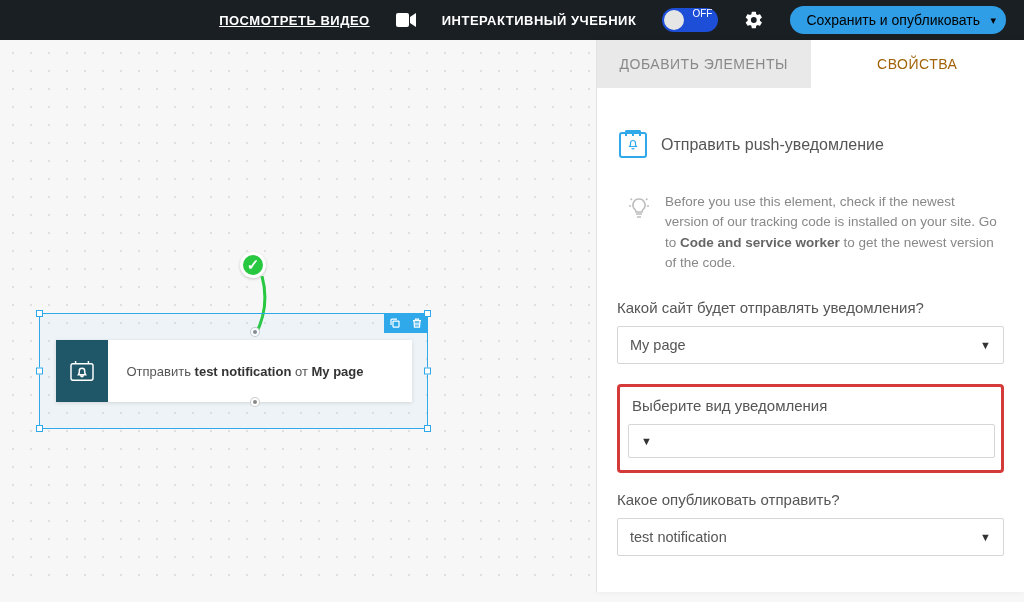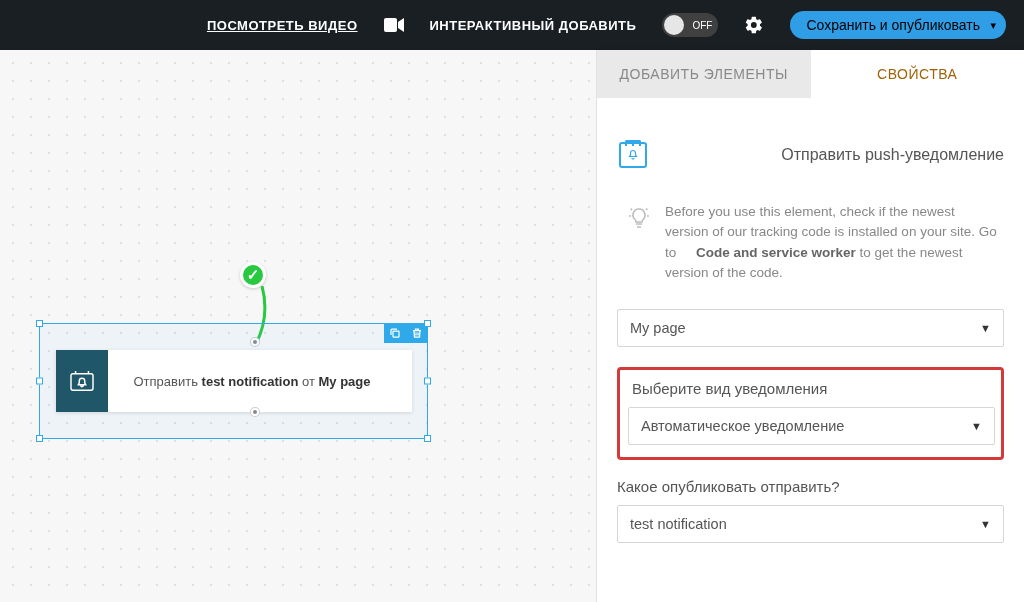--- a/index.html
+++ b/index.html
@@ -1,38 +1,38 @@
 <!DOCTYPE html>
 <html><head>
   <meta charset="utf-8">
   <style>
     * { box-sizing: border-box; margin: 0; padding: 0; font-family: Arial, Helvetica, sans-serif; }
 
     body { width: 1024px; height: 602px; overflow: hidden; background: #f7f7f7; position: relative; }
 
     
     .header {
-      height: 50px;
+      height: 40px;
       background: #1a1f24;
       display: flex;
       align-items: center;
       justify-content: flex-end;
       padding: 0 18px;
       gap: 26px;
       color: #fff;
     }
     .video-link {
       color: #fff; font-size: 13px; font-weight: bold; text-decoration: underline;
       letter-spacing: .5px; cursor: pointer;
     }
     .cam-icon { color: #fff; display: flex; align-items: center; }
     .tutorial-label { color: #fff; font-size: 13px; font-weight: bold; letter-spacing: .5px; }
     .toggle {
-      width: 56px; height: 24px; background: #404040; border-radius: 12px;
-      position: relative; display: flex; align-items: center; justify-content: flex-end;
+      width: 56px; height: 24px; background: #1d4ed8; border-radius: 12px;
+      position: relative; display: flex; justify-content: flex-end;
       padding-right: 6px; font-size: 10px; color: #fff; cursor: pointer;
     }
     .toggle-knob { position: absolute; left: 2px; top: 2px; width: 20px; height: 20px; border-radius: 50%; background: #e6e6e6; }
     .gear-icon { color:#fff; cursor:pointer; display:flex; align-items:center; }
     .publish-btn {
       background: #2f9ee6; color: #000000; border: none; border-radius: 14px;
       padding: 6px 26px 6px 16px; font-size: 14px; cursor: pointer; position: relative;
     }
     .publish-btn::after { content: "▾"; position: absolute; right: 10px; top: 50%; transform: translateY(-50%); font-size: 11px; }
 
@@ -96,48 +96,48 @@
 
     .action-node {
       width: 356px; height: 62px; background:#fff;
       box-shadow: 0 1px 4px rgba(0,0,0,.12);
       display:flex; align-items:center;
     }
     .action-icon {
       width: 52px; height: 62px; background:#1f5668;
       display:flex; align-items:center; justify-content:center;
     }
-    .action-text { font-size: 13px; color:#555; padding-left:26px; }
+    .action-text { font-size: 13px; color:#555; padding-left:19px; }
     .action-text b { color:#333; }
 
     
     .sidebar {
       width: 428px; background:#fff; border-left:1px solid #e2e2e2;
       display:flex; flex-direction:column;
       box-shadow: -1px 0 6px rgba(0,0,0,.06);
     }
     .tabs { display:flex; height:48px; }
     .tab {
       flex:1; display:flex; align-items:center; justify-content:center;
       font-size:14px; letter-spacing:.5px; color:#a16207; cursor:pointer;
     }
     .tab.active { background:#e9e9e9; color:#8a8989; }
 
     .panel { padding: 20px 20px 10px 20px; overflow-y:auto; position:relative; }
 
-    .panel-head { display:flex; align-items:center; gap:14px; margin: 24px 0 34px 2px; justify-content: space-between; }
+    .panel-head { display:flex; align-items:center; gap:14px; margin: 24px 0 34px 2px; }
     .panel-head-icon { width:28px; height:26px; border:2px solid #2fa9ea; border-radius:3px; display:flex; align-items:center; justify-content:center; color:#2fa9ea; position:relative;}
     .panel-head-icon::before{content:""; position:absolute; top:-4px; left:4px; width:5px; height:4px; border:2px solid #2fa9ea; border-bottom:none; border-radius:2px 2px 0 0;}
     .panel-head-icon::after{content:""; position:absolute; top:-4px; right:4px; width:5px; height:4px; border:2px solid #2fa9ea; border-bottom:none; border-radius:2px 2px 0 0;}
     .panel-title { font-size:16px; color:#555; }
 
     .hint { display:flex; gap:14px; padding: 0 6px 26px 10px; }
     .hint-icon { color:#999; margin-top:4px; flex-shrink:0; }
     .hint-text { font-size:13.5px; color:#888; line-height:1.5; }
-    .hint-text b { color:#666;margin-left:16px; }
+    .hint-text b { color:#666; }
 
     .field { margin-bottom: 20px; }
     .field-label { font-size:15px; color:#555; margin-bottom:10px; }
     .select {
       border:1px solid #d6d6d6; border-radius:2px;
       padding: 10px 12px; font-size:14.5px; color:#555;
       display:flex; justify-content:space-between; align-items:center; cursor:pointer;
       background:#fff;
     }
     .select .caret { font-size:11px; color:#333; }
@@ -152,21 +152,21 @@
 <body>
 
 <div class="header">
   <span class="video-link">ПОСМОТРЕТЬ ВИДЕО</span>
   <span class="cam-icon">
     <svg width="20" height="14" viewBox="0 0 20 14">
         <rect x="0" y="0" width="13" height="14" rx="2" fill="#fff"></rect>
         <path d="M14 4 L20 0 L20 14 L14 10 Z" fill="#fff"></path>
       </svg>
   </span>
-  <span class="tutorial-label">ИНТЕРАКТИВНЫЙ ДОБАВИТЬ</span>
+  <span class="tutorial-label">ИНТЕРАКТИВНЫЙ УЧЕБНИК</span>
   <div class="toggle">
     <div class="toggle-knob"></div>
     <span>OFF</span>
   </div>
   <span class="gear-icon">
     <svg width="20" height="20" viewBox="0 0 24 24" fill="#fff">
         <path d="M19.14,12.94a7.14,7.14,0,0,0,.05-.94,7.14,7.14,0,0,0-.05-.94l2.11-1.65a.5.5,0,0,0,.12-.64l-2-3.46a.5.5,0,0,0-.61-.22l-2.49,1a7,7,0,0,0-1.63-.94l-.38-2.65A.5.5,0,0,0,13.77,2H9.77a.5.5,0,0,0-.49.42L8.9,5.07a7,7,0,0,0-1.63.94l-2.49-1a.5.5,0,0,0-.61.22l-2,3.46a.5.5,0,0,0,.12.64L4.4,11.06a7.14,7.14,0,0,0-.05.94,7.14,7.14,0,0,0,.05.94L2.29,14.59a.5.5,0,0,0-.12.64l2,3.46a.5.5,0,0,0,.61.22l2.49-1a7,7,0,0,0,1.63.94l.38,2.65a.5.5,0,0,0,.49.42h4a.5.5,0,0,0,.49-.42l.38-2.65a7,7,0,0,0,1.63-.94l2.49,1a.5.5,0,0,0,.61-.22l2-3.46a.5.5,0,0,0-.12-.64ZM11.77,15.5A3.5,3.5,0,1,1,15.27,12,3.5,3.5,0,0,1,11.77,15.5Z"></path>
       </svg>
   </span>
   <button class="publish-btn">Сохранить и опубликовать</button>
@@ -247,31 +247,31 @@
               <path d="M12 3a6 6 0 0 0-4 10.5c.7.7 1 1.5 1 2.5h6c0-1 .3-1.8 1-2.5A6 6 0 0 0 12 3z"></path>
               <path d="M4 10H2M22 10h-2M5 4l-1.4-1.4M20.4 2.6 19 4"></path>
             </svg>
         </span>
         <div class="hint-text">
           <span>Before you use this element, check if the newest version of our tracking code is installed on your site. Go to </span><b>Code and service worker</b><span> to get the newest version of the code.</span>
         </div>
       </div>
 
       <div class="field">
+        <div class="field-label">Какой сайт будет отправлять уведомления?</div>
         <div class="select">
           <span>My page</span>
           <span class="caret">▼</span>
         </div>
       </div>
 
       <div class="highlight-box">
         <div class="field" style="margin-bottom:0">
           <div class="field-label">Выберите вид уведомления</div>
           <div class="select">
-            <span>Автоматическое уведомление</span>
             <span class="caret">▼</span>
           </div>
         </div>
       </div>
 
       <div class="field">
         <div class="field-label">Какое опубликовать отправить?</div>
         <div class="select">
           <span>test notification</span>
           <span class="caret">▼</span>

